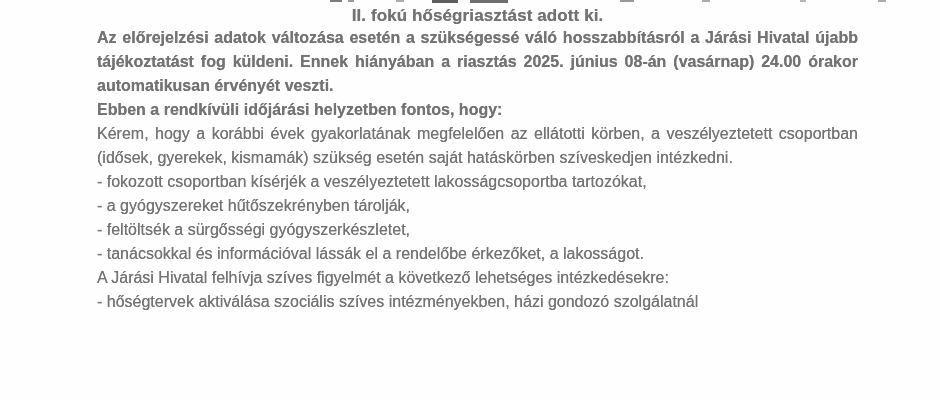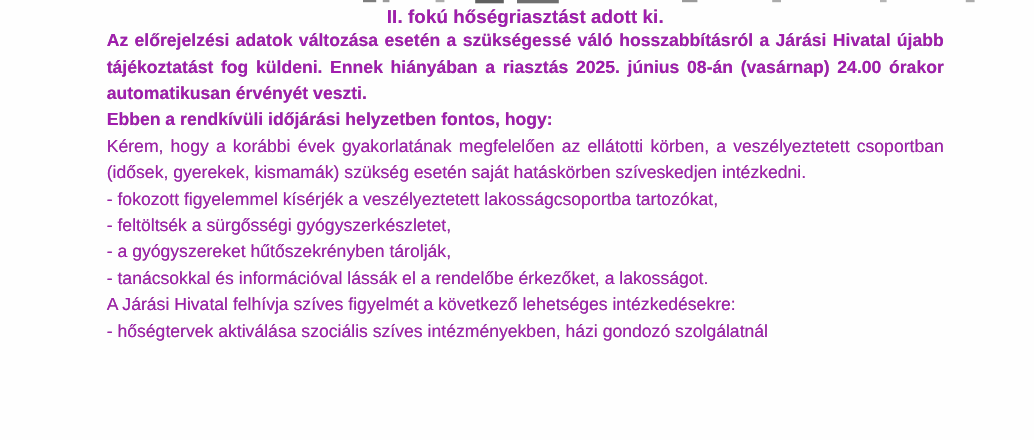--- a/index.html
+++ b/index.html
@@ -9,21 +9,21 @@
   }
   .page {
     position: relative;
     width: 940px;
     height: 400px;
     overflow: hidden;
     background: #fefefe;
     font-family: "Liberation Sans", "DejaVu Sans", sans-serif;
     font-size: 16px;
     line-height: 24px;
-    color: #a21caf;
+    color: #737373;
     text-shadow: 0 0 0.4px rgba(30,30,30,0.55);
     box-sizing: border-box;
     padding: 0 82px 0 97px;
   }
   
   .top-fragments {
     position: absolute;
     top: 0;
     left: 0;
     width: 940px;
@@ -94,23 +94,23 @@
 
   <h1 class="doc-heading">II. fokú hőségriasztást adott ki.</h1>
 
   <p class="para justify p-forecast">Az előrejelzési adatok változása esetén a szükségessé váló hosszabbításról a Járási Hivatal újabb tájékoztatást fog küldeni. Ennek hiányában a riasztás 2025. június 08-án (vasárnap) 24.00 órakor automatikusan érvényét veszti.</p>
 
   <p class="para list-heading">Ebben a rendkívüli időjárási helyzetben fontos, hogy:</p>
 
   <p class="para justify p-request">Kérem, hogy a korábbi évek gyakorlatának megfelelően az ellátotti körben, a veszélyeztetett csoportban (idősek, gyerekek, kismamák) szükség esetén saját hatáskörben szíveskedjen intézkedni.</p>
 
   <div class="rec-list">
-    <div class="list-item">- fokozott figyelemmel kísérjék a veszélyeztetett lakosságcsoportba tartozókat,</div>
+    <div class="list-item">- fokozott csoportban kísérjék a veszélyeztetett lakosságcsoportba tartozókat,</div>
+    <div class="list-item">- a gyógyszereket hűtőszekrényben tárolják,</div>
     <div class="list-item">- feltöltsék a sürgősségi gyógyszerkészletet,</div>
-    <div class="list-item">- a gyógyszereket hűtőszekrényben tárolják,</div>
     <div class="list-item">- tanácsokkal és információval lássák el a rendelőbe érkezőket, a lakosságot.</div>
   </div>
 
   <p class="para p-measures">A Járási Hivatal felhívja szíves figyelmét a következő lehetséges intézkedésekre:</p>
 
   <p class="para clipped-bottom">- hőségtervek aktiválása szociális szíves intézményekben, házi gondozó szolgálatnál</p>
 
 </div>
 
 </body></html>

